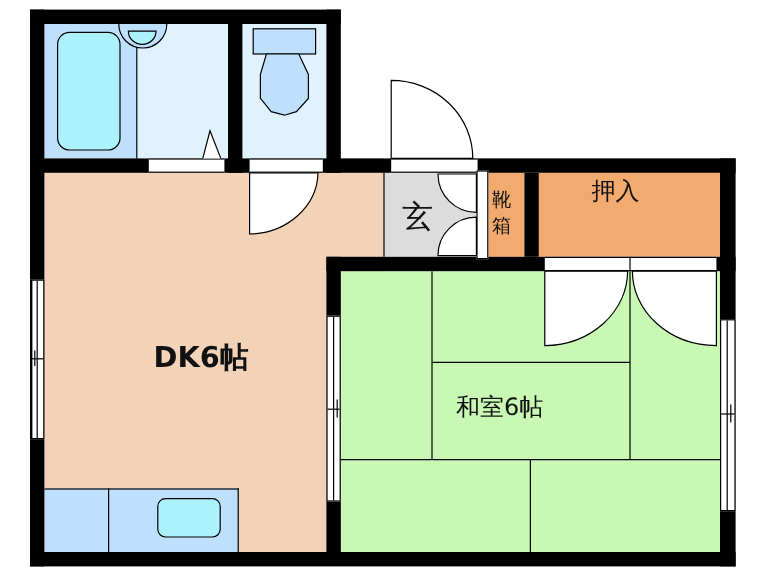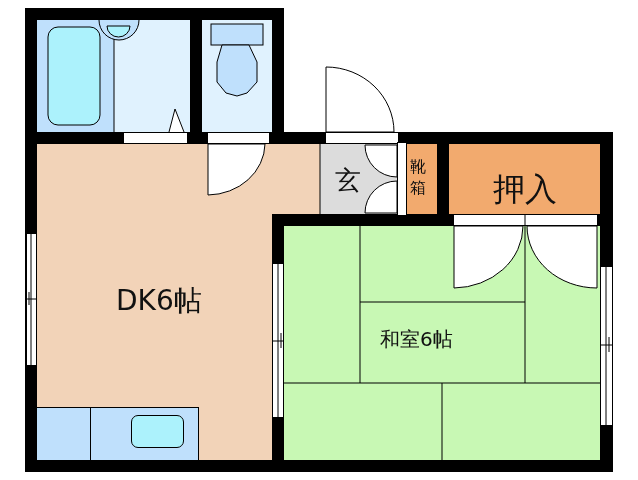--- a/index.html
+++ b/index.html
@@ -82,18 +82,18 @@
   <line x1="26" y1="299" x2="36" y2="299" stroke="#000"></line>
   <line x1="29" y1="292" x2="29" y2="305" stroke="#000"></line>
   <line x1="278" y1="264" x2="278" y2="417" stroke="#000"></line>
   <line x1="273" y1="341" x2="283" y2="341" stroke="#000"></line>
   <line x1="281" y1="333" x2="281" y2="348" stroke="#000"></line>
   <line x1="606" y1="267" x2="606" y2="425" stroke="#000"></line>
   <line x1="601" y1="345" x2="612" y2="345" stroke="#000"></line>
   <line x1="609" y1="337" x2="609" y2="352" stroke="#000"></line>
 </svg>
 
-<div class="label" style="left:116px;top:282px;font-size:28px;">DK6帖</div>
+<div class="label" style="left:128px;top:282px;font-size:24px;font-weight:bold;">DK6帖</div>
 <div class="label" style="left:380px;top:326px;font-size:20px;">和室6帖</div>
 <div class="label" style="left:335px;top:163px;font-size:26px;">玄</div>
 <div class="label" style="left:410px;top:157px;font-size:16px;">靴</div>
 <div class="label" style="left:410px;top:178px;font-size:16px;">箱</div>
-<div class="label" style="left:493px;top:168px;font-size:32px;">押入</div>
+<div class="label" style="left:493px;top:146px;font-size:20px;">押入</div>
 
 </body></html>

